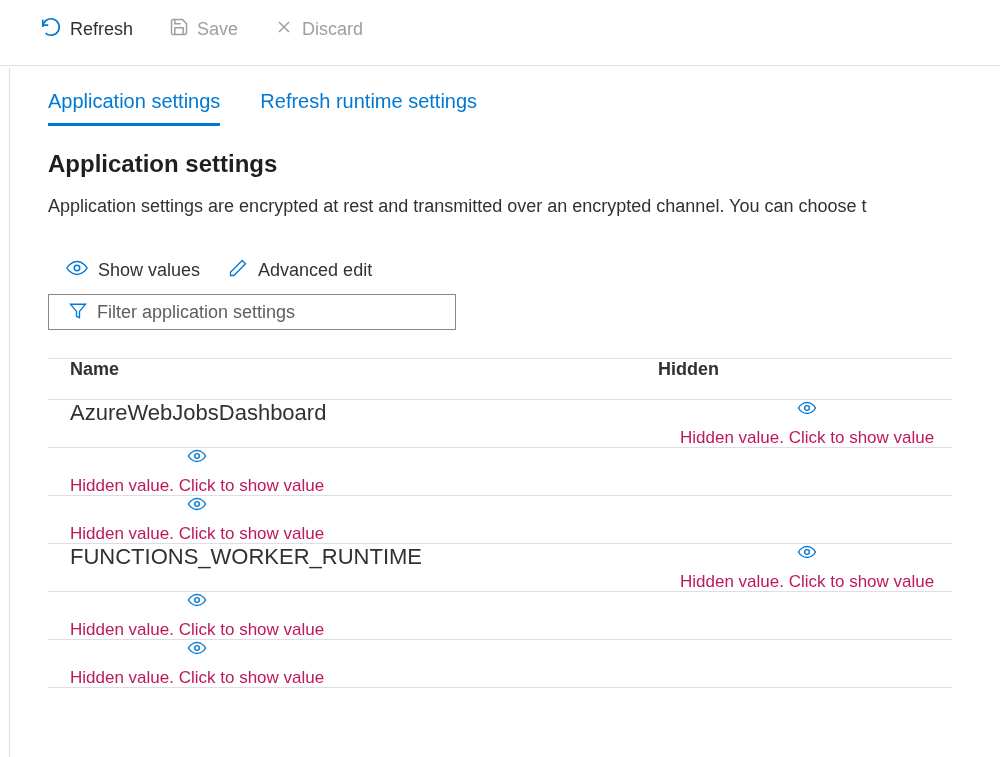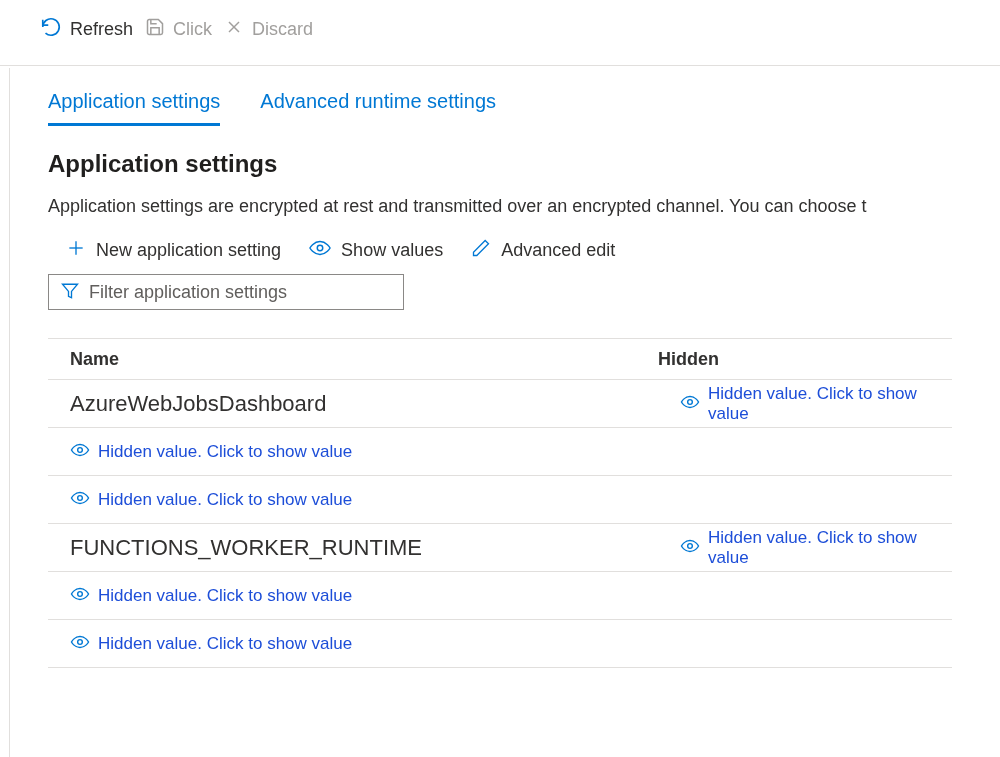--- a/index.html
+++ b/index.html
@@ -15,21 +15,21 @@
       width: 1000px;
       height: 757px;
       overflow: hidden;
     }
 
     
     .toolbar {
       display: flex;
       align-items: center;
       padding: 16px 40px 22px 40px;
-      gap: 12px;
+      gap: 36px;
       border-bottom: 1px solid #e1dfdd;
     }
     .toolbar-item {
       display: flex;
       align-items: center;
       gap: 8px;
       font-size: 18px;
       cursor: pointer;
       color: #323130;
     }
@@ -66,21 +66,21 @@
     }
     .section-heading {
       font-size: 24px;
       font-weight: 600;
       color: #201f1e;
       margin-bottom: 18px;
     }
     .section-desc {
       font-size: 18px;
       color: #323130;
-      margin-bottom: 20px;
+      margin-bottom: 40px;
       white-space: nowrap;
       overflow: hidden;
     }
 
     .action-row {
       display: flex;
       gap: 28px;
       align-items: center;
       padding-left: 18px;
       margin-bottom: 10px;
@@ -94,24 +94,24 @@
       cursor: pointer;
     }
     .action-btn svg {
       stroke: #0078d4;
       fill: none;
     }
 
     .filter-wrap {
       display: flex;
       align-items: center;
-      width: 356px;
+      width: 408px;
       height: 36px;
       border: 1px solid #8a8886;
-      padding: 0 12px;
+      padding: 0 20px;
       gap: 10px;
       margin-bottom: 28px;
     }
     .filter-wrap input {
       border: none;
       outline: none;
       flex: 1;
       font-size: 18px;
       color: #323130;
       background: transparent;
@@ -119,21 +119,20 @@
     .filter-wrap input::placeholder {
       color: #605e5c;
     }
 
     
     .table {
       width: 100%;
     }
     .thead, .trow {
       display: flex;
-      align-items: center;
       border-bottom: 1px solid #e1dfdd;
     }
     .thead {
       height: 42px;
       border-top: 1px solid #e1dfdd;
     }
     .thead .th {
       font-weight: 700;
       font-size: 18px;
       color: #323130;
@@ -147,24 +146,25 @@
       font-size: 22px;
     }
     .col-value-header {
       font-size: 18px;
       font-weight: 700;
     }
     .col-value {
       display: flex;
       align-items: center;
       gap: 8px;
-      color: #1d4ed8;
+      color: #be185d;
       font-size: 17px;
       cursor: pointer;
       padding-left: 22px;
+      flex-direction: column;
     }
     .col-value svg {
       stroke: #0078d4;
     }
 
     .left-edge {
       position: fixed;
       left: 0;
       top: 68px;
       bottom: 0;
@@ -187,56 +187,47 @@
     <span>Refresh</span>
   </div>
   <div class="toolbar-item disabled">
     <span>
       <svg width="20" height="20" viewBox="0 0 24 24" fill="none" stroke="#a19f9d" stroke-width="1.8">
         <path d="M19 21H5a2 2 0 0 1-2-2V5a2 2 0 0 1 2-2h11l5 5v11a2 2 0 0 1-2 2z"></path>
         <path d="M17 21v-8H7v8"></path>
         <path d="M7 3v5h7"></path>
       </svg>
     </span>
-    <span>Click</span>
+    <span>Save</span>
   </div>
   <div class="toolbar-item disabled">
     <span>
       <svg width="20" height="20" viewBox="0 0 24 24" fill="none" stroke="#a19f9d" stroke-width="1.8">
         <line x1="18" y1="6" x2="6" y2="18"></line>
         <line x1="6" y1="6" x2="18" y2="18"></line>
       </svg>
     </span>
     <span>Discard</span>
   </div>
 </div>
 
 <div class="left-edge"></div>
 
 <div class="tabs-wrap">
   <div class="tabs">
     <div class="tab active">Application settings</div>
-    <div class="tab">Advanced runtime settings</div>
+    <div class="tab">Refresh runtime settings</div>
   </div>
 </div>
 
 <div class="main-content">
   <h2 class="section-heading">Application settings</h2>
   <p class="section-desc">Application settings are encrypted at rest and transmitted over an encrypted channel. You can choose t</p>
 
   <div class="action-row">
-    <div class="action-btn">
-      <span>
-        <svg width="20" height="20" viewBox="0 0 24 24" stroke-width="1.6">
-          <line x1="12" y1="4" x2="12" y2="20"></line>
-          <line x1="4" y1="12" x2="20" y2="12"></line>
-        </svg>
-      </span>
-      <span>New application setting</span>
-    </div>
     <div class="action-btn">
       <span>
         <svg width="22" height="22" viewBox="0 0 24 24" stroke-width="1.6">
           <path d="M1 12s4-7 11-7 11 7 11 7-4 7-11 7S1 12 1 12z"></path>
           <circle cx="12" cy="12" r="3"></circle>
         </svg>
       </span>
       <span>Show values</span>
     </div>
     <div class="action-btn">

